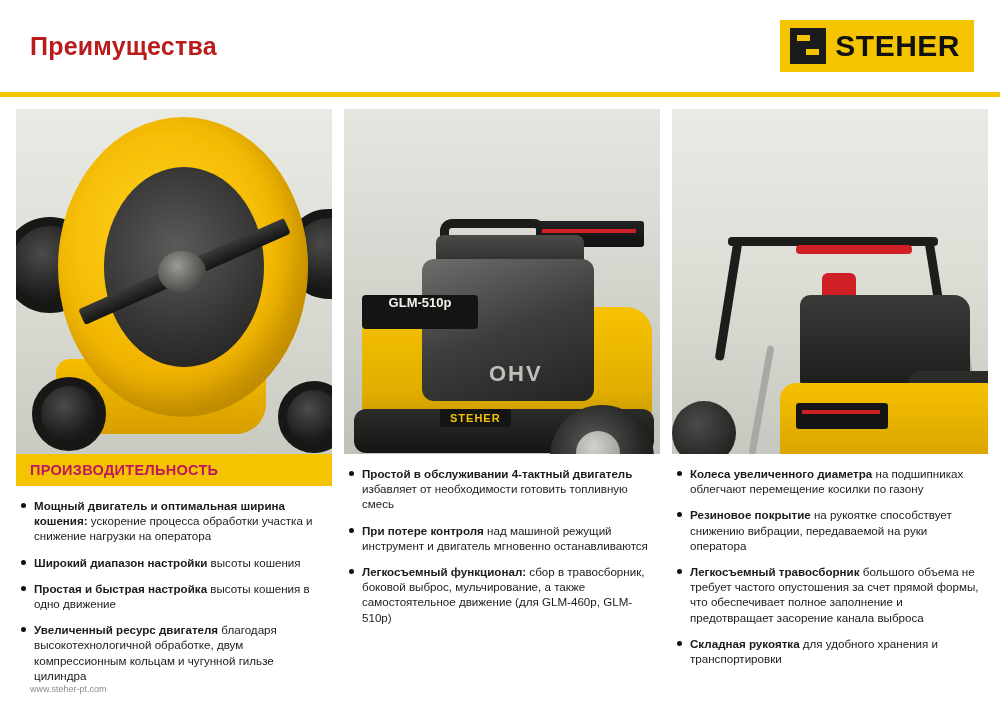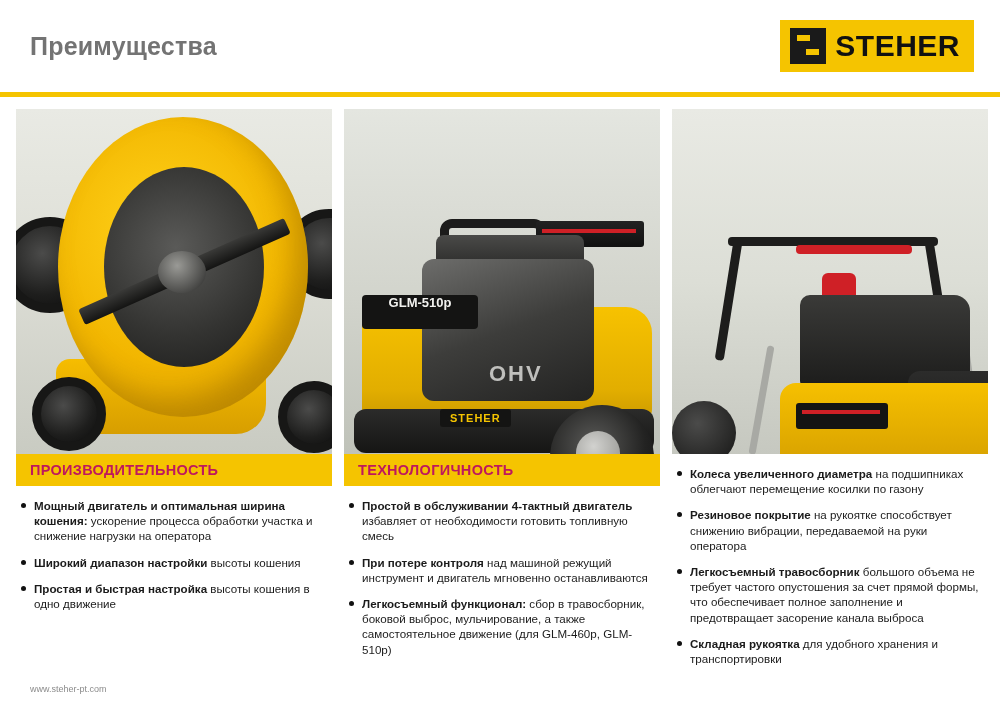--- a/index.html
+++ b/index.html
@@ -27,21 +27,21 @@
     height: 92px;
     background: #ffffff;
     display: flex;
     align-items: center;
     padding: 0 26px 0 30px;
     box-sizing: border-box;
   }
   .header-title {
     font-size: 25px;
     font-weight: bold;
-    color: #737373;
+    color: #b91c1c;
     letter-spacing: 0.2px;
   }
   .logo {
     position: absolute;
     right: 26px;
     top: 20px;
     height: 52px;
     background: #f5c400;
     display: flex;
     align-items: center;
@@ -392,39 +392,39 @@
         <div class="blade"></div>
         <div class="hub"></div>
         <div class="wheel w3"></div>
         <div class="wheel w4"></div>
       </div>
       <div class="section-title">ПРОИЗВОДИТЕЛЬНОСТЬ</div>
       <div class="bullets">
         <div class="bullet"><b>Мощный двигатель и оптимальная ширина кошения:</b><span> ускорение процесса обработки участка и снижение нагрузки на оператора</span></div>
         <div class="bullet"><b>Широкий диапазон настройки</b><span> высоты кошения</span></div>
         <div class="bullet"><b>Простая и быстрая настройка</b><span> высоты кошения в одно движение</span></div>
+        <div class="bullet"><b>Увеличенный ресурс двигателя</b><span> благодаря высокотехнологичной обработке, двум компрессионным кольцам и чугунной гильзе цилиндра</span></div>
       </div>
     </div>
 
     <div class="col">
       <div class="photo p2">
         <div class="handle"></div>
         <div class="redlbl"></div>
         <div class="engine-top"></div>
         <div class="body"></div>
         <div class="engine"></div>
         <div class="ohv">OHV</div>
         <div class="plate">
             <span>GLM-510p</span>
           </div>
         <div class="dark-base"></div>
         <div class="badge">STEHER</div>
         <div class="wheelR"></div>
       </div>
-      <div class="section-title">ТЕХНОЛОГИЧНОСТЬ</div>
       <div class="bullets">
         <div class="bullet"><b>Простой в обслуживании 4-тактный двигатель</b><span> избавляет от необходимости готовить топливную смесь</span></div>
         <div class="bullet"><b>При потере контроля</b><span> над машиной режущий инструмент и двигатель мгновенно останавливаются</span></div>
         <div class="bullet"><b>Легкосъемный функционал:</b><span> сбор в травосборник, боковой выброс, мульчирование, а также самостоятельное движение (для GLM-460p, GLM-510p)</span></div>
       </div>
     </div>
 
     <div class="col">
       <div class="photo p3">
         <div class="bar bar-l"></div>

